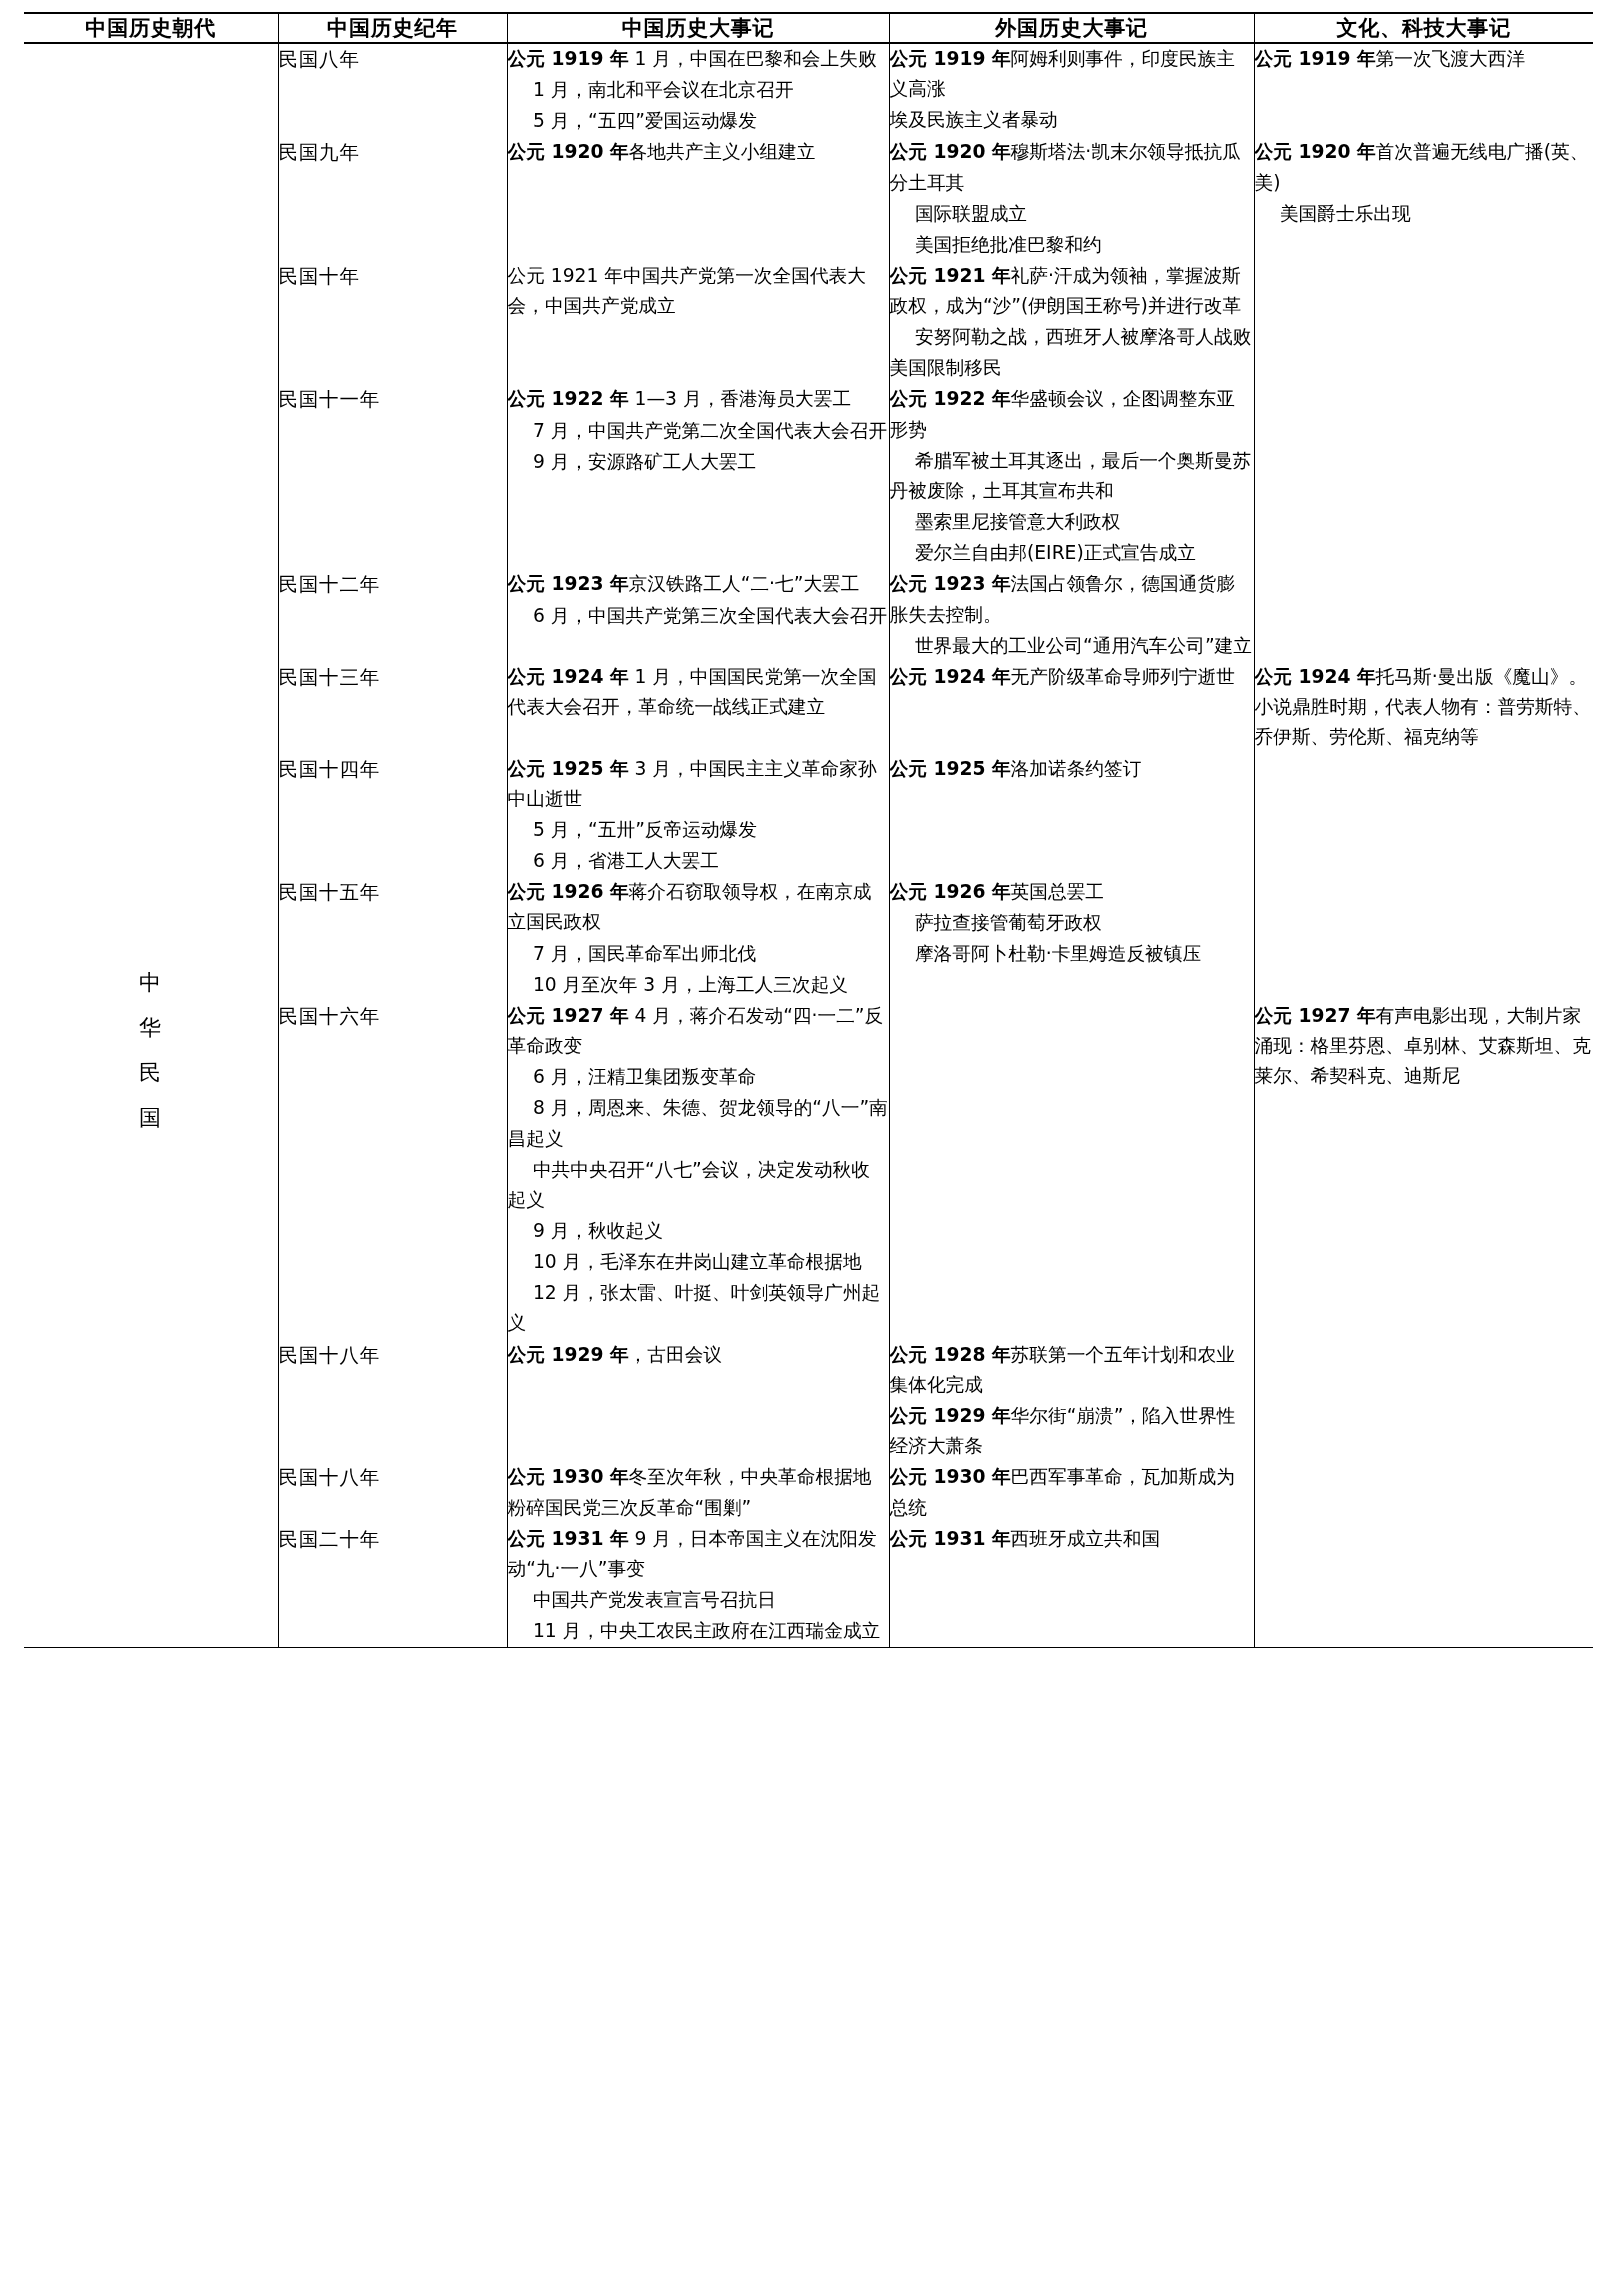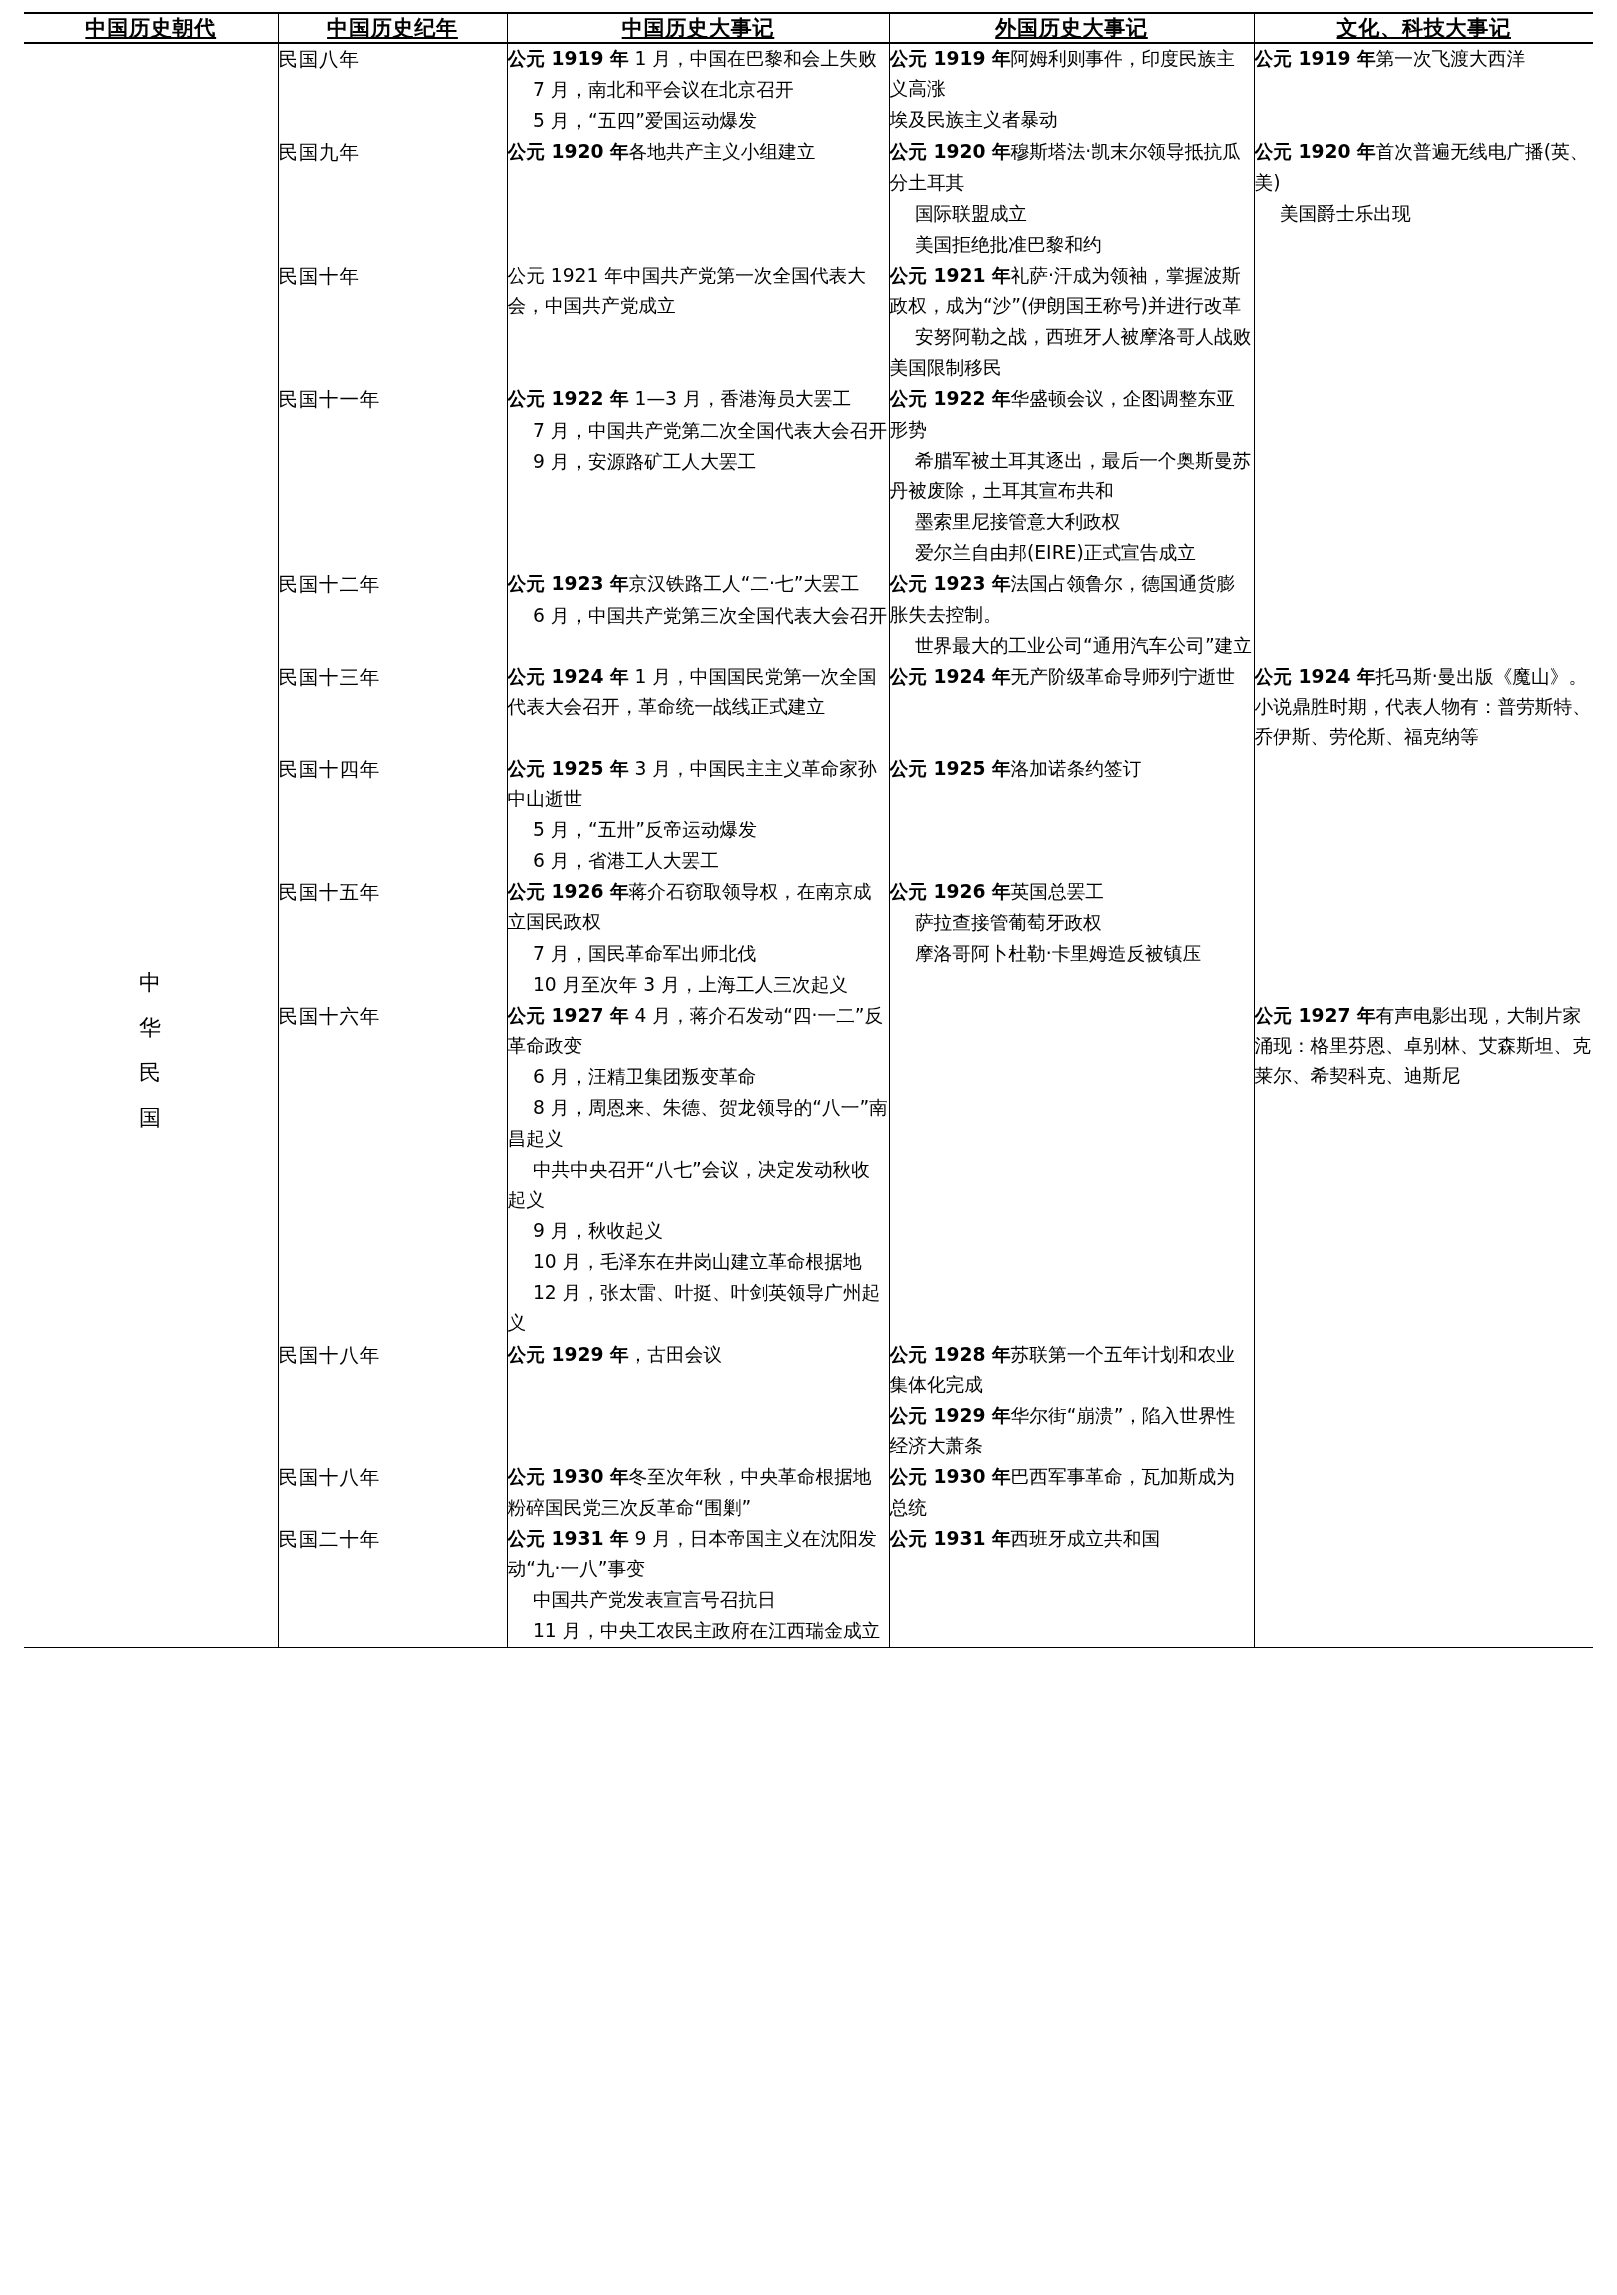--- a/index.html
+++ b/index.html
@@ -24,21 +24,20 @@
     width: 1569px;
     table-layout: fixed;
   }
   table.chron td, table.chron th {
     vertical-align: top;
     padding: 0;
   }
   
   .top-rule {
     border-top: 2.5px solid #000;
-    text-decoration: underline;
   }
   .head-rule {
     border-bottom: 2.5px solid #000;
   }
   thead th {
     font-weight: bold;
     font-size: 21px;
     text-align: center;
     letter-spacing: 0.8px;
     padding: 13.6px 0 15.3px 0;
@@ -121,21 +120,21 @@
             <div class="dyn-inner">
               <div>中</div>
               <div>华</div>
               <div>民</div>
               <div>国</div>
             </div>
           </td>
           <td class="era-cell">民国八年</td>
           <td class="evt-cell">
             <p class="evt"><span class="b">公元 1919 年</span> 1 月，中国在巴黎和会上失败</p>
-            <p class="evt indent">7 月，南北和平会议在北京召开</p>
+            <p class="evt indent">1 月，南北和平会议在北京召开</p>
             <p class="evt indent">5 月，“五四”爱国运动爆发</p>
           </td>
           <td class="evt-cell">
             <p class="evt"><span class="b">公元 1919 年</span>阿姆利则事件，印度民族主义高涨</p>
             <p class="evt">埃及民族主义者暴动</p>
           </td>
           <td class="evt-cell">
             <p class="evt"><span class="b">公元 1919 年</span>第一次飞渡大西洋</p>
           </td>
         </tr>

